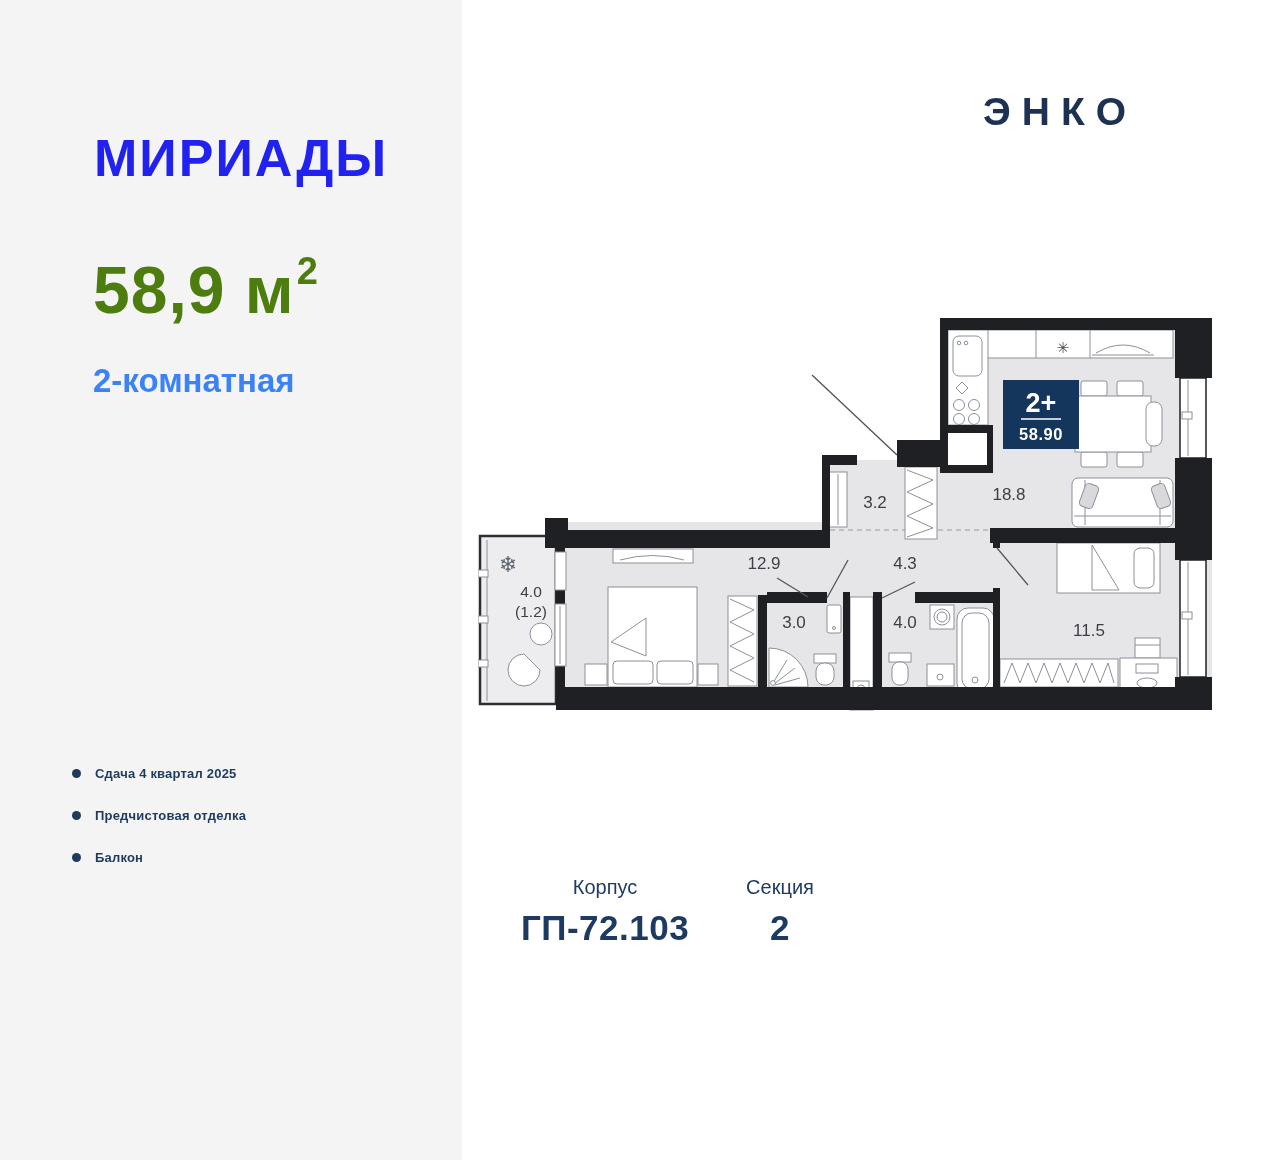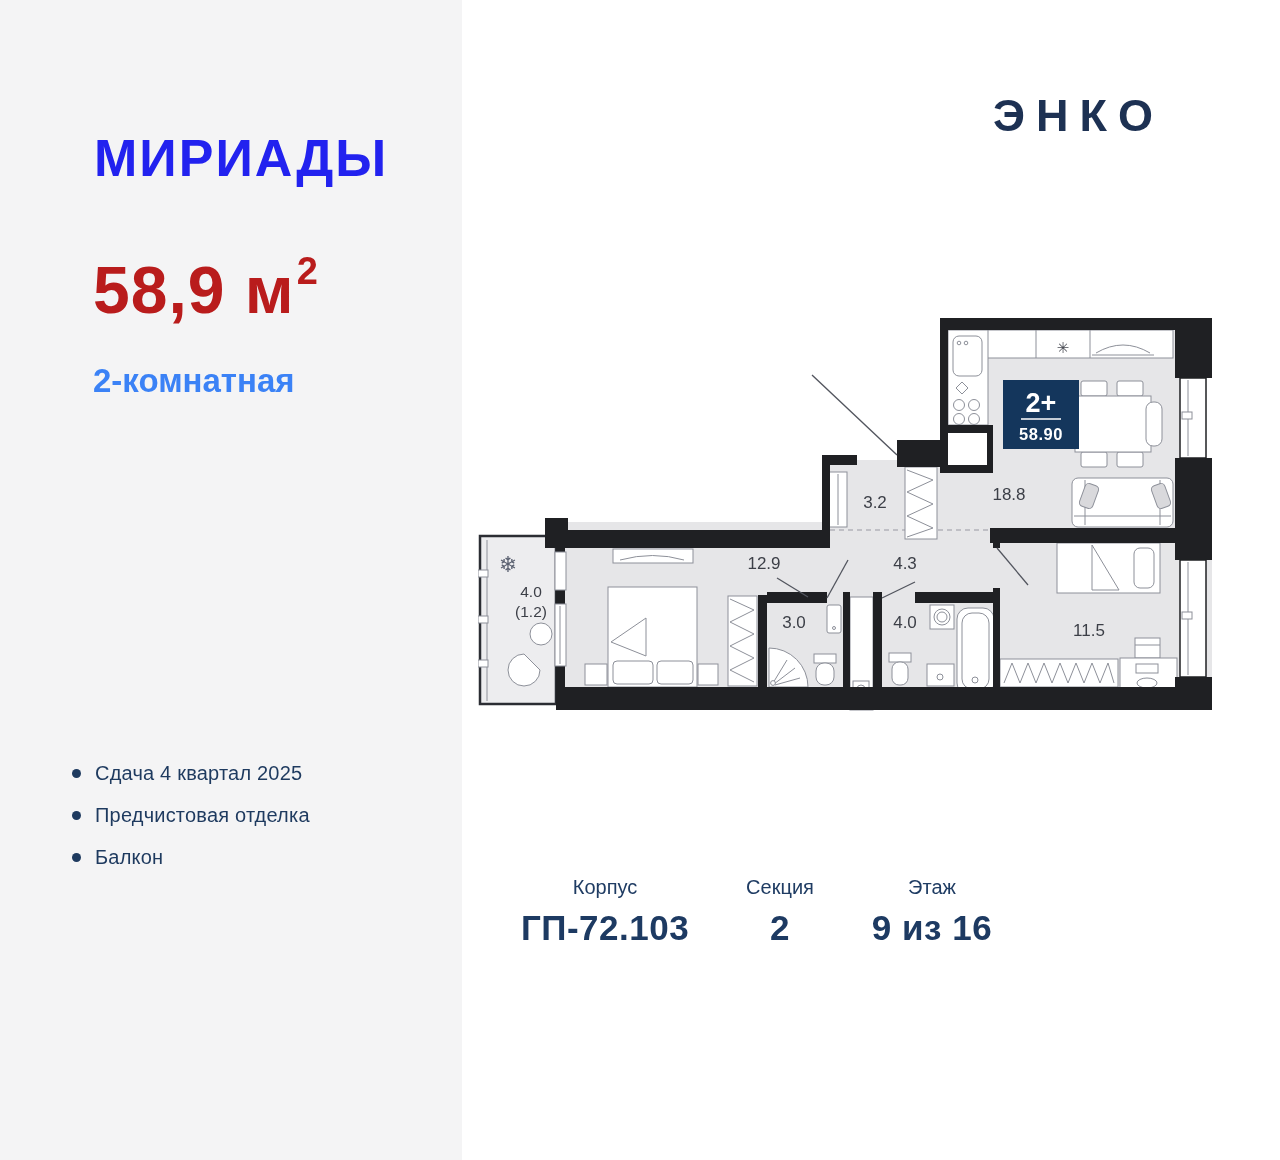--- a/index.html
+++ b/index.html
@@ -8,39 +8,39 @@
     font-family:"Liberation Sans", sans-serif;overflow:hidden;
   }
   .left-panel{
     position:absolute;left:0;top:0;width:462px;height:1160px;background:#f4f4f5;
   }
   .logo-project{
     position:absolute;left:94px;top:84px;font-size:52px;font-weight:800;
     letter-spacing:2px;color:#2222ef;margin-top:44px;
   }
   .logo-developer{
-    position:absolute;left:983px;top:90px;font-size:45px;font-weight:800;
-    letter-spacing:11px;color:#1d3153;margin-left:10px;
+    position:absolute;left:983px;top:90px;font-size:39px;font-weight:800;
+    letter-spacing:11px;color:#1d3153;
   }
   .area-line{
-    position:absolute;left:93px;top:252px;color:#b91c1c;font-size:66px;
+    position:absolute;left:93px;top:252px;color:#4d7c0f;font-size:66px;
     font-weight:600;letter-spacing:1px;white-space:nowrap;
   }
   .area-line sup{font-size:38px;position:relative;top:-6px;left:2px;font-weight:600;}
   .type-line{
     position:absolute;left:93px;top:362px;color:#3b82f6;font-size:33px;font-weight:700;
   }
   .features{
     position:absolute;left:72px;top:752px;list-style:none;margin:0;padding:0;
   }
   .features li{display:flex;align-items:center;height:42px;}
   .features .dot{
     width:9px;height:9px;border-radius:50%;background:#1e3a5f;margin-right:14px;flex:0 0 auto;
   }
-  .features .txt{color:#1e3a5f;font-size:20px;font-weight:400;letter-spacing:.2px;}
+  .features .txt{color:#1e3a5f;font-size:13px;font-weight:700;letter-spacing:.2px;}
   .plan-wrap{position:absolute;left:478px;top:312px;width:740px;height:400px;}
   .details{
     position:absolute;left:480px;top:876px;display:grid;
     grid-template-columns:250px 100px 204px 182px;justify-items:center;
   }
   .detail-col{display:flex;flex-direction:column;align-items:center;}
   .detail-label{color:#1f3c63;font-size:20px;font-weight:400;margin-bottom:9px;}
   .detail-value{color:#1d3a62;font-size:35px;font-weight:600;letter-spacing:.5px;white-space:nowrap;}
   svg text{font-family:"Liberation Sans", sans-serif;}
   .room-label{fill:#3c3f47;font-size:17px;font-weight:500;}
@@ -238,17 +238,13 @@
 
 <div class="details">
   <div class="detail-col">
     <div class="detail-label">Корпус</div>
     <div class="detail-value">ГП-72.103</div>
   </div>
   <div class="detail-col">
     <div class="detail-label">Секция</div>
     <div class="detail-value">2</div>
   </div>
-  <div class="detail-col">
-    <div class="detail-label">Этаж</div>
-    <div class="detail-value">9 из 16</div>
-  </div>
 </div>
 
 </body></html>

